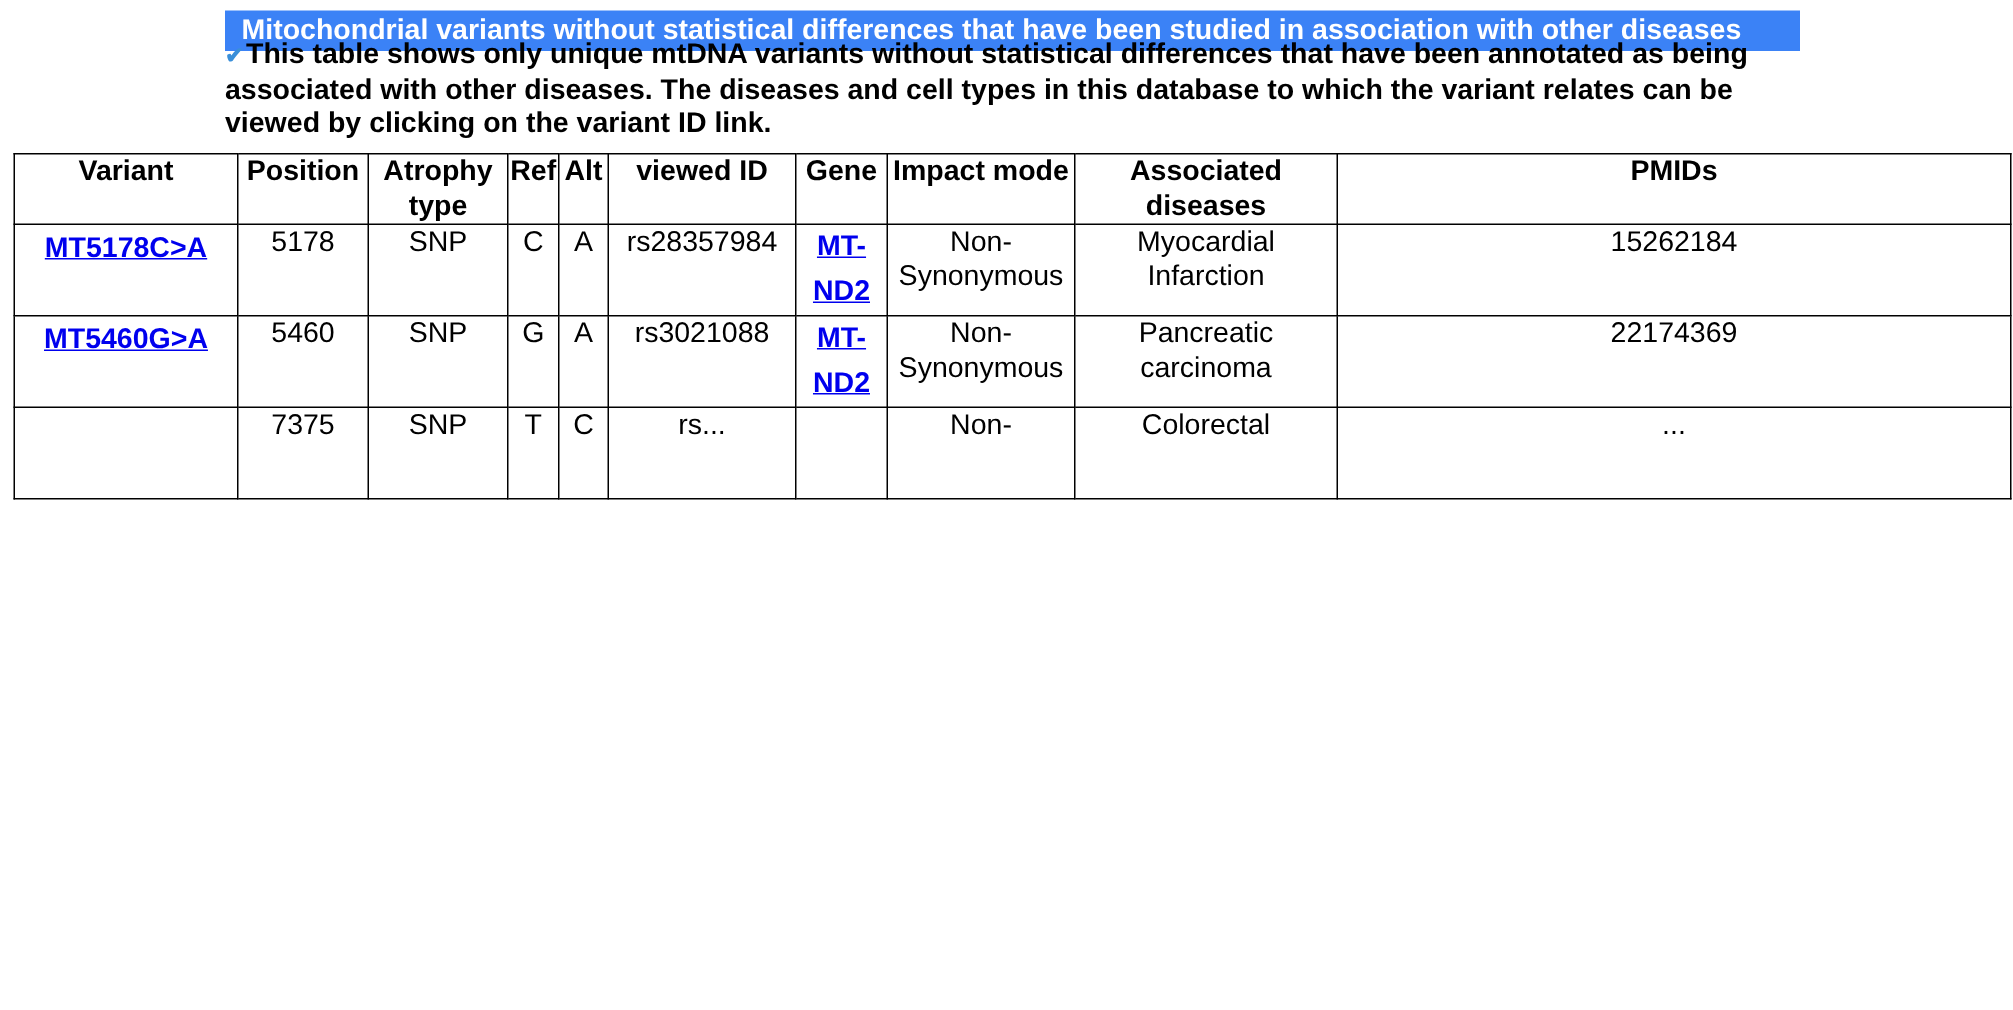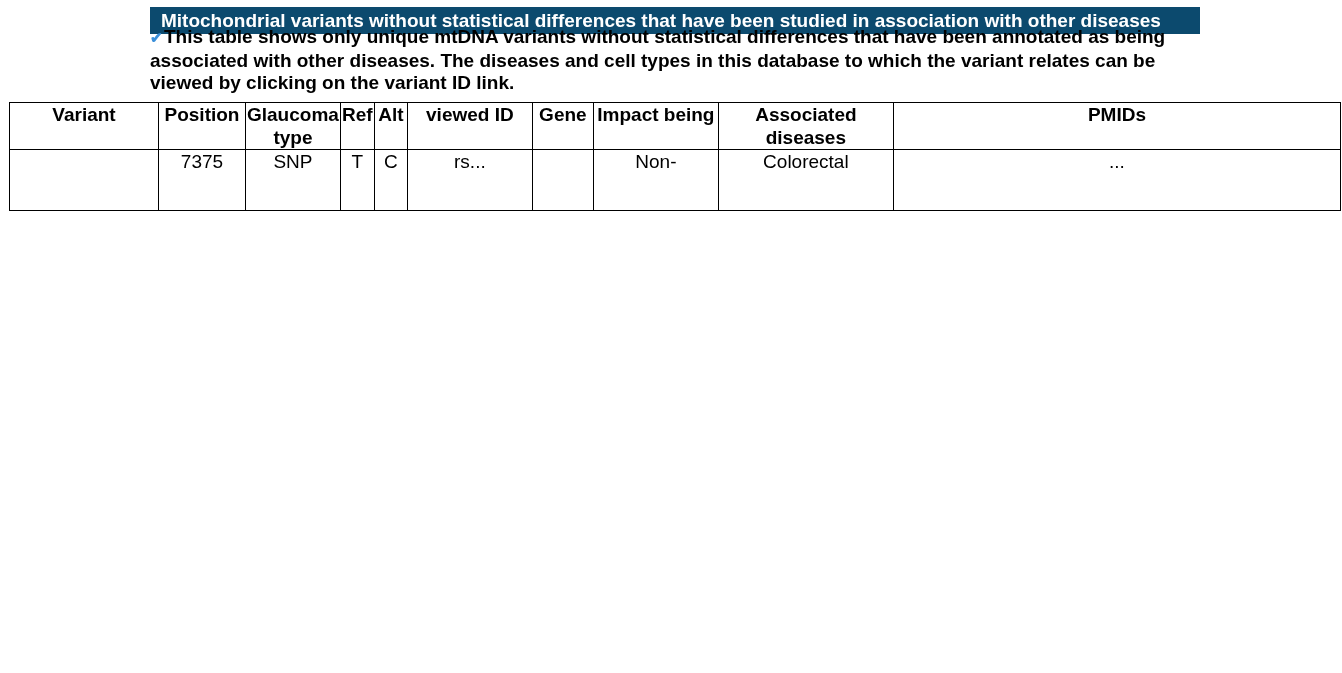--- a/index.html
+++ b/index.html
@@ -2,21 +2,21 @@
 <html><head>
 <meta charset="utf-8">
 <style>
   html, body { margin: 0; padding: 0; background: #ffffff; }
   body {
     width: 1342px; height: 673px; overflow: hidden; position: relative;
     font-family: "Liberation Sans", sans-serif; color: #000;
   }
   .title-bar {
     position: absolute; left: 150px; top: 7px; width: 1050px; height: 27px;
-    background: #0c4a6e; color: #ffffff; font-weight: bold; font-size: 19px;
+    background: #3b82f6; color: #ffffff; font-weight: bold; font-size: 19px;
     line-height: 27px; padding-left: 11px; box-sizing: border-box; white-space: nowrap;
   }
   .desc {
     position: absolute; left: 150px; top: 26px; width: 1060px;
     font-weight: bold; font-size: 19px; line-height: 22.5px;
   }
   .check-icon { color: #3a8fd9; font-size: 15px; display: inline-block; width: 14px; }
   table.variants {
     position: absolute; left: 9px; top: 102px; width: 1332px;
     border-collapse: collapse; font-size: 19px;
@@ -52,31 +52,55 @@
       <col style="width:125px">
       <col style="width:61px">
       <col style="width:125px">
       <col style="width:175px">
       <col>
   </colgroup>
   <thead>
     <tr>
       <th>Variant</th>
       <th>Position</th>
-      <th>Glaucoma type</th>
+      <th>Atrophy type</th>
       <th>Ref</th>
       <th>Alt</th>
       <th>viewed ID</th>
       <th>Gene</th>
-      <th>Impact being</th>
+      <th>Impact mode</th>
       <th>Associated diseases</th>
       <th>PMIDs</th>
     </tr>
   </thead>
   <tbody id="tbody">
+      <tr class="row-short">
+        <td class="variant-cell"><a class="link" href="#">MT5178C&gt;A</a></td>
+        <td>5178</td>
+        <td>SNP</td>
+        <td>C</td>
+        <td>A</td>
+        <td>rs28357984</td>
+        <td class="gene-cell"><a class="link" href="#">MT-ND2</a></td>
+        <td>Non-Synonymous</td>
+        <td>Myocardial Infarction</td>
+        <td>15262184</td>
+      </tr>
+      <tr class="row-short">
+        <td class="variant-cell"><a class="link" href="#">MT5460G&gt;A</a></td>
+        <td>5460</td>
+        <td>SNP</td>
+        <td>G</td>
+        <td>A</td>
+        <td>rs3021088</td>
+        <td class="gene-cell"><a class="link" href="#">MT-ND2</a></td>
+        <td>Non-Synonymous</td>
+        <td>Pancreatic carcinoma</td>
+        <td>22174369</td>
+      </tr>
       <tr class="row-short">
         <td class="variant-cell"><a class="link" href="#"></a></td>
         <td>7375</td>
         <td>SNP</td>
         <td>T</td>
         <td>C</td>
         <td>rs...</td>
         <td class="gene-cell"><a class="link" href="#"></a></td>
         <td>Non-</td>
         <td>Colorectal</td>

